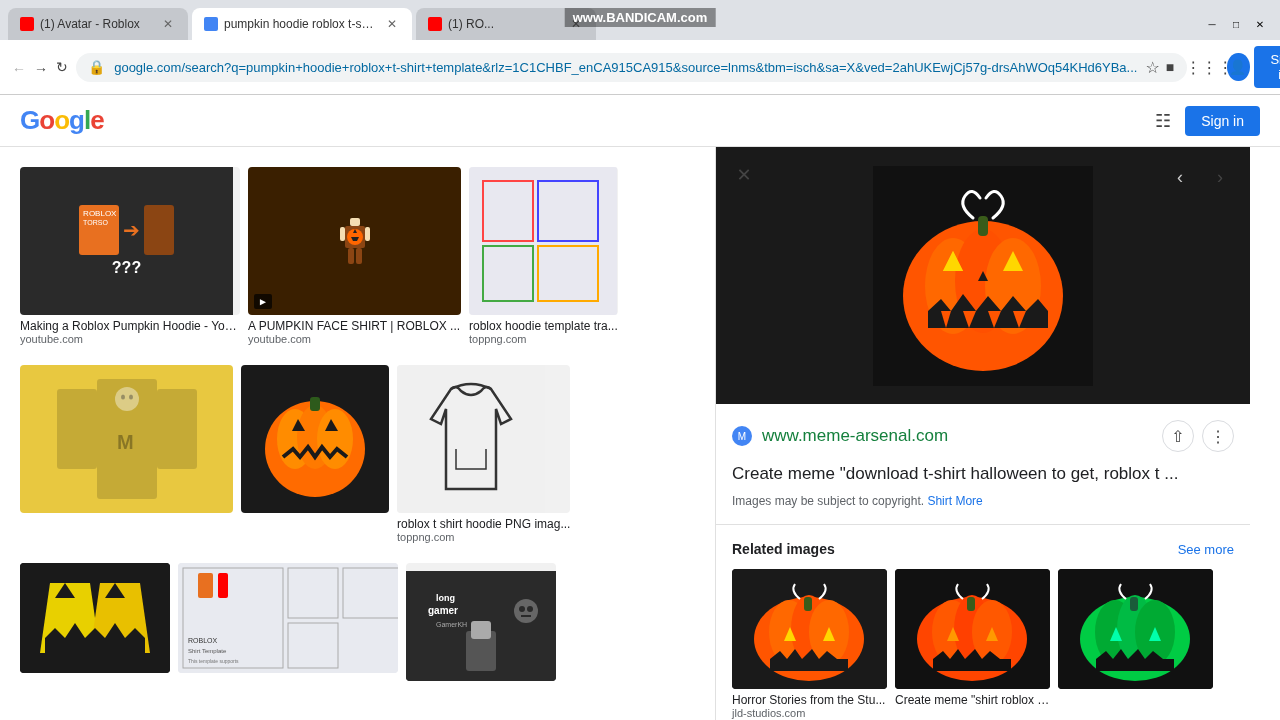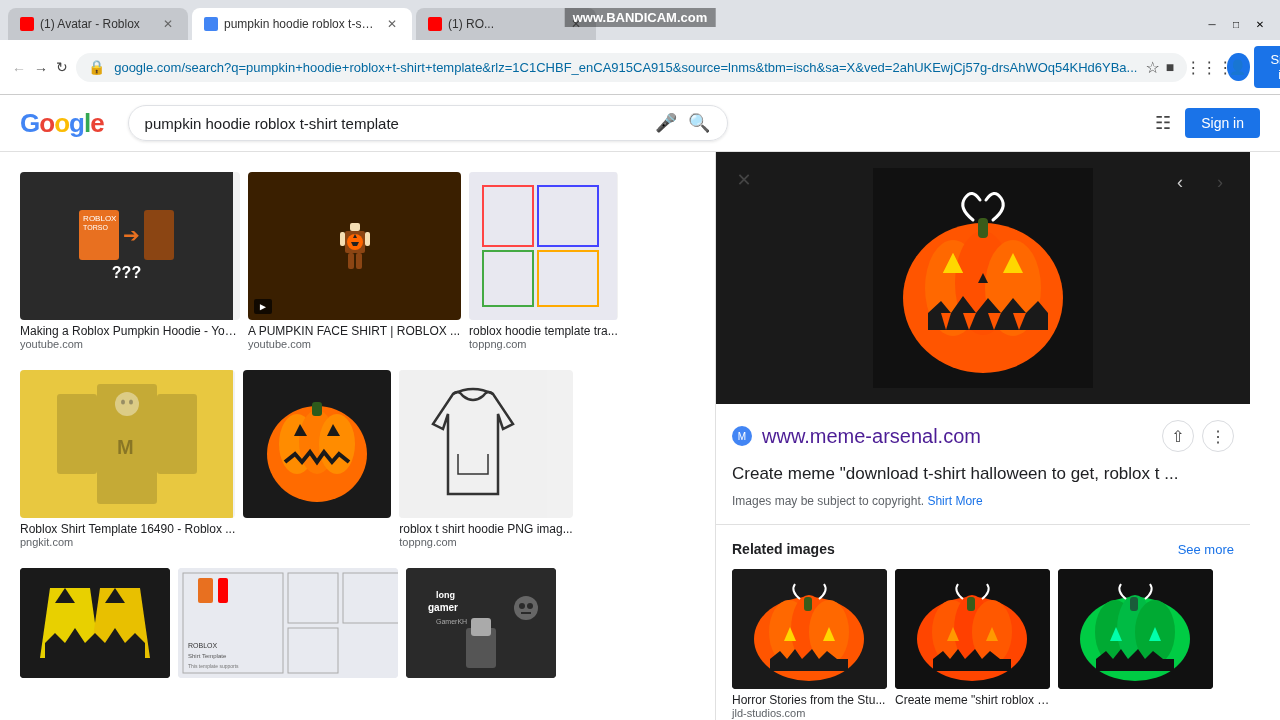--- a/index.html
+++ b/index.html
@@ -76,21 +76,21 @@
     .detail-nav { position: absolute; top: 14px; right: 14px; display: flex; gap: 8px; }
     .detail-nav-btn { width: 32px; height: 32px; display: flex; align-items: center; justify-content: center; border-radius: 50%; cursor: pointer; font-size: 18px; color: #444; border: none; background: none; }
     .detail-nav-btn.disabled { color: #ccc; cursor: default; }
 
     .detail-image-container { display: flex; align-items: center; justify-content: center; background: #1a1a1a; height: 260px; }
     .main-pumpkin { width: 220px; height: 220px; }
 
     .detail-info { padding: 16px; border-bottom: 1px solid #e0e0e0; }
     .detail-source-row { display: flex; align-items: center; gap: 10px; margin-bottom: 10px; }
     .source-favicon { width: 20px; height: 20px; border-radius: 50%; background: #4285F4; display: flex; align-items: center; justify-content: center; font-size: 10px; color: #fff; }
-    .source-url { font-size: 20px; color: #4c1d95; }
+    .source-url { font-size: 17px; color: #15803d; }
     .detail-action-icons { display: flex; gap: 8px; margin-left: auto; }
     .action-icon-btn { width: 32px; height: 32px; display: flex; align-items: center; justify-content: center; border-radius: 50%; cursor: pointer; font-size: 16px; color: #444; border: 1px solid #dadce0; }
 
     .detail-title { font-size: 17px; color: #202124; margin-bottom: 8px; line-height: 1.4; }
     .detail-copyright { font-size: 12px; color: #5f6368; }
     .detail-copyright a { color: #1a73e8; text-decoration: none; }
 
     .related-section { padding: 16px; }
     .related-header { display: flex; align-items: center; justify-content: space-between; margin-bottom: 12px; }
     .related-title { font-size: 14px; font-weight: 600; color: #202124; }
@@ -151,27 +151,20 @@
       <button class="sign-in-btn">Sign in</button>
     </div>
   </div>
 </div>
 
 <div class="google-page">
 
   <div class="google-header">
     <div class="google-logo">
       <span class="g-blue">G</span><span class="g-red">o</span><span class="g-yellow">o</span><span class="g-blue">g</span><span class="g-green">l</span><span class="g-red">e</span>
-    </div>
-    <div class="search-bar-wrap">
-      <div class="search-bar">
-        <input class="search-input-text" type="text" value="pumpkin hoodie roblox t-shirt template" style="flex: 1 1 0%; font-size: 15px; color: rgb(32, 33, 36); border: none; outline: none; background: none;">
-        <span class="mic-icon">🎤</span>
-        <span class="search-icon-btn">🔍</span>
-      </div>
     </div>
     <div class="header-right">
       <div class="toolbar-icon" style="font-size:18px;">☷</div>
       <button class="sign-in-header">Sign in</button>
     </div>
   </div>
 
 
   <div class="main-content">
 
@@ -265,24 +258,20 @@
                 <rect x="130" y="20" width="40" height="80" fill="rgba(0,0,0,0.15)" rx="3"></rect>
 
                 <text x="90" y="80" font-size="20" fill="rgba(0,0,0,0.3)" font-weight="bold">M</text>
 
                 <circle cx="100" cy="30" r="12" fill="#fff" opacity="0.4"></circle>
                 <ellipse cx="96" cy="28" rx="2" ry="2.5" fill="#333" opacity="0.4"></ellipse>
                 <ellipse cx="104" cy="28" rx="2" ry="2.5" fill="#333" opacity="0.4"></ellipse>
               </svg>
             </div>
           </div>
-          <div class="img-meta">
-            <div class="img-title">Roblox Shirt Template 16490 - Roblox ...</div>
-            <div class="img-source">pngkit.com</div>
-          </div>
         </div>
 
         <div class="img-card">
           <div class="img-thumb">
             <div class="thumb-5" style="width:148px;height:148px;">
               <svg width="140" height="140" viewBox="0 0 140 140">
                 <rect x="0" y="0" width="140" height="140" fill="#1a1a1a"></rect>
 
                 <ellipse cx="70" cy="80" rx="50" ry="48" fill="#FF6B00"></ellipse>
                 <ellipse cx="50" cy="70" rx="18" ry="30" fill="#FF8C00"></ellipse>
@@ -364,21 +353,21 @@
             </div>
           </div>
           <div class="img-meta">
             <div class="img-title" style="font-size:12px;"></div>
             <div class="img-source" style="font-size:11px;"></div>
           </div>
         </div>
 
         <div class="img-card">
           <div class="img-thumb">
-            <div style="width:150px;height:110px;background:#333;">
+            <div style="width:150px;height:110px;background:#333;margin-top:8px;">
               <svg width="150" height="110" viewBox="0 0 150 110">
                 <rect x="0" y="0" width="150" height="110" fill="#2a2a2a"></rect>
                 <text x="30" y="30" font-size="9" fill="#fff" font-weight="bold">long</text>
                 <text x="22" y="43" font-size="10" fill="#fff" font-weight="bold">gamer</text>
                 <text x="30" y="56" font-size="7" fill="#aaa">GamerKH</text>
 
                 <rect x="60" y="60" width="30" height="40" rx="3" fill="#555"></rect>
                 <rect x="65" y="50" width="20" height="18" rx="3" fill="#aaa"></rect>
 
                 <circle cx="120" cy="40" r="12" fill="#666"></circle>

